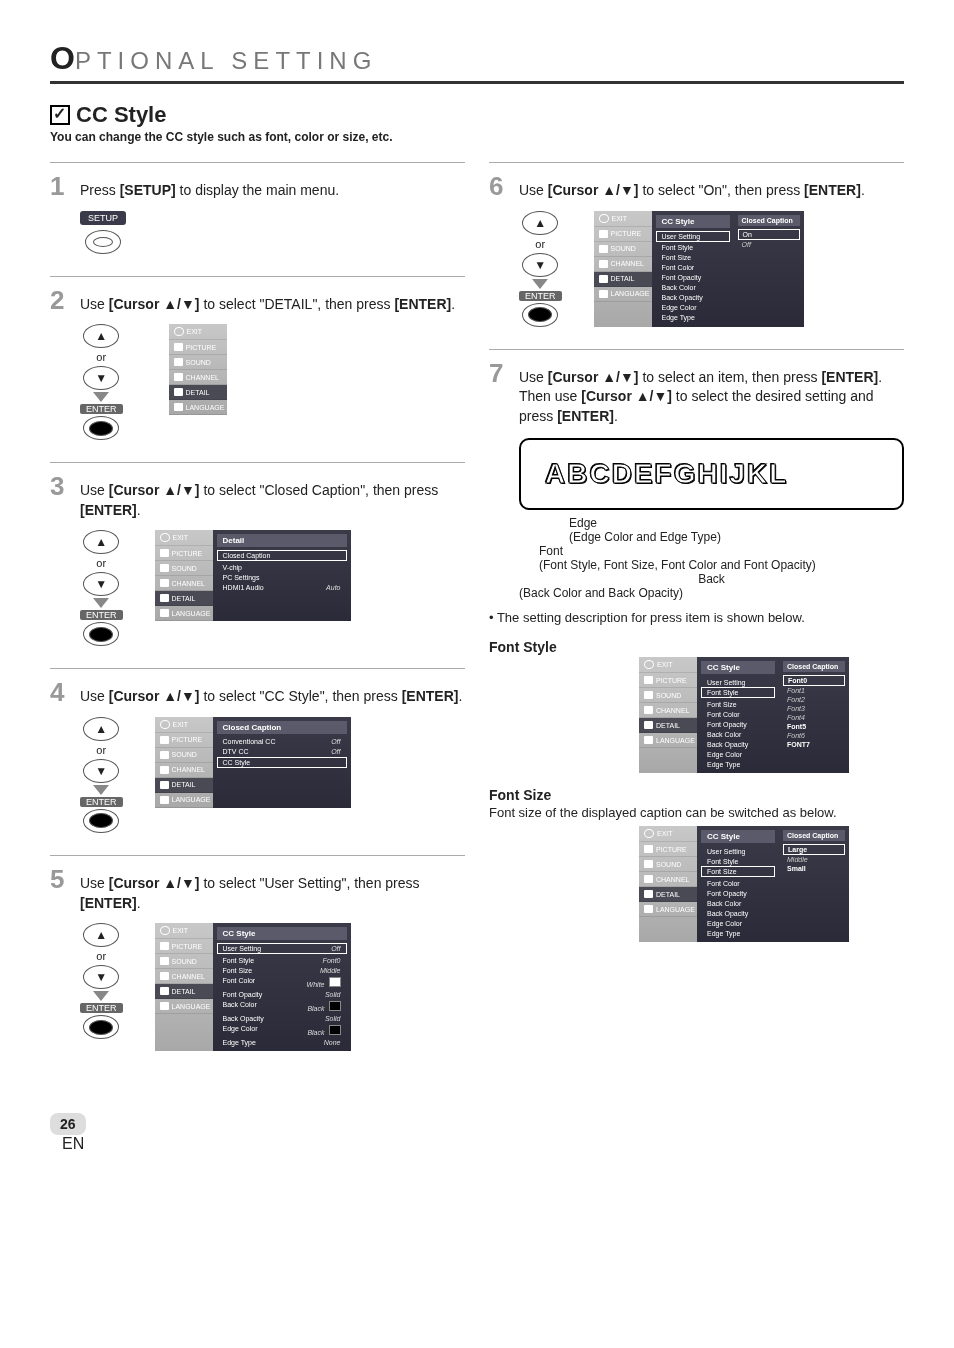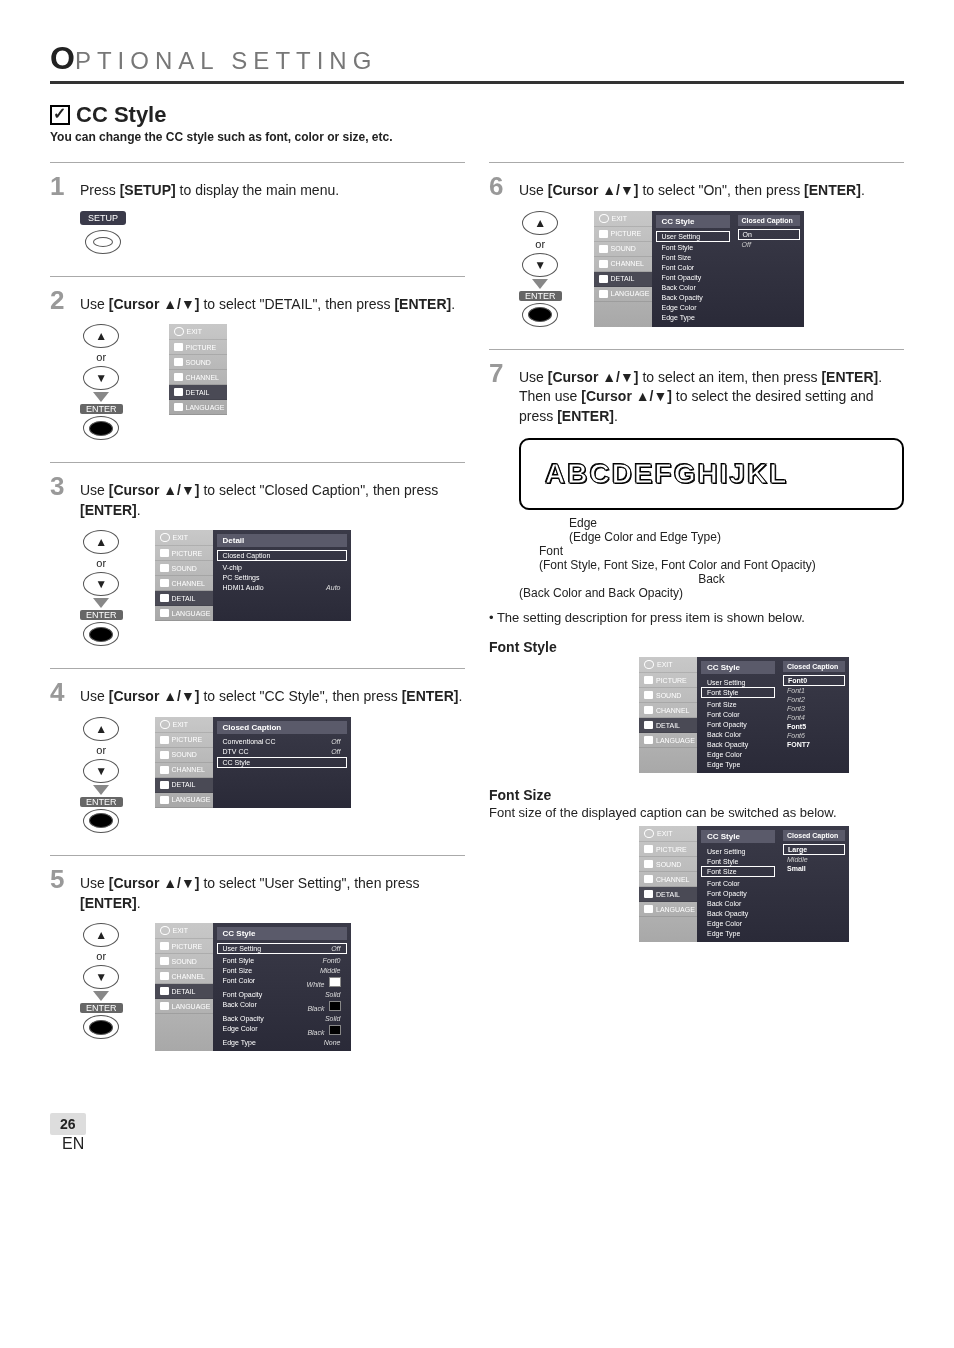--- a/index.html
+++ b/index.html
@@ -280,21 +280,21 @@
   }
   .footer {
     margin-top: 40px;
   }
   .footer .pagenum {
     font-size: 14px;
     font-weight: 700;
     background: #ddd;
     display: inline-block;
     padding: 3px 10px;
-    border-radius: 2px;
+    border-radius: 8px;
   }
   .footer .lang {
     font-size: 16px;
     margin-left: 12px;
   }
 </style>
 </head>
 <body>
 
 <div class="page-header">

